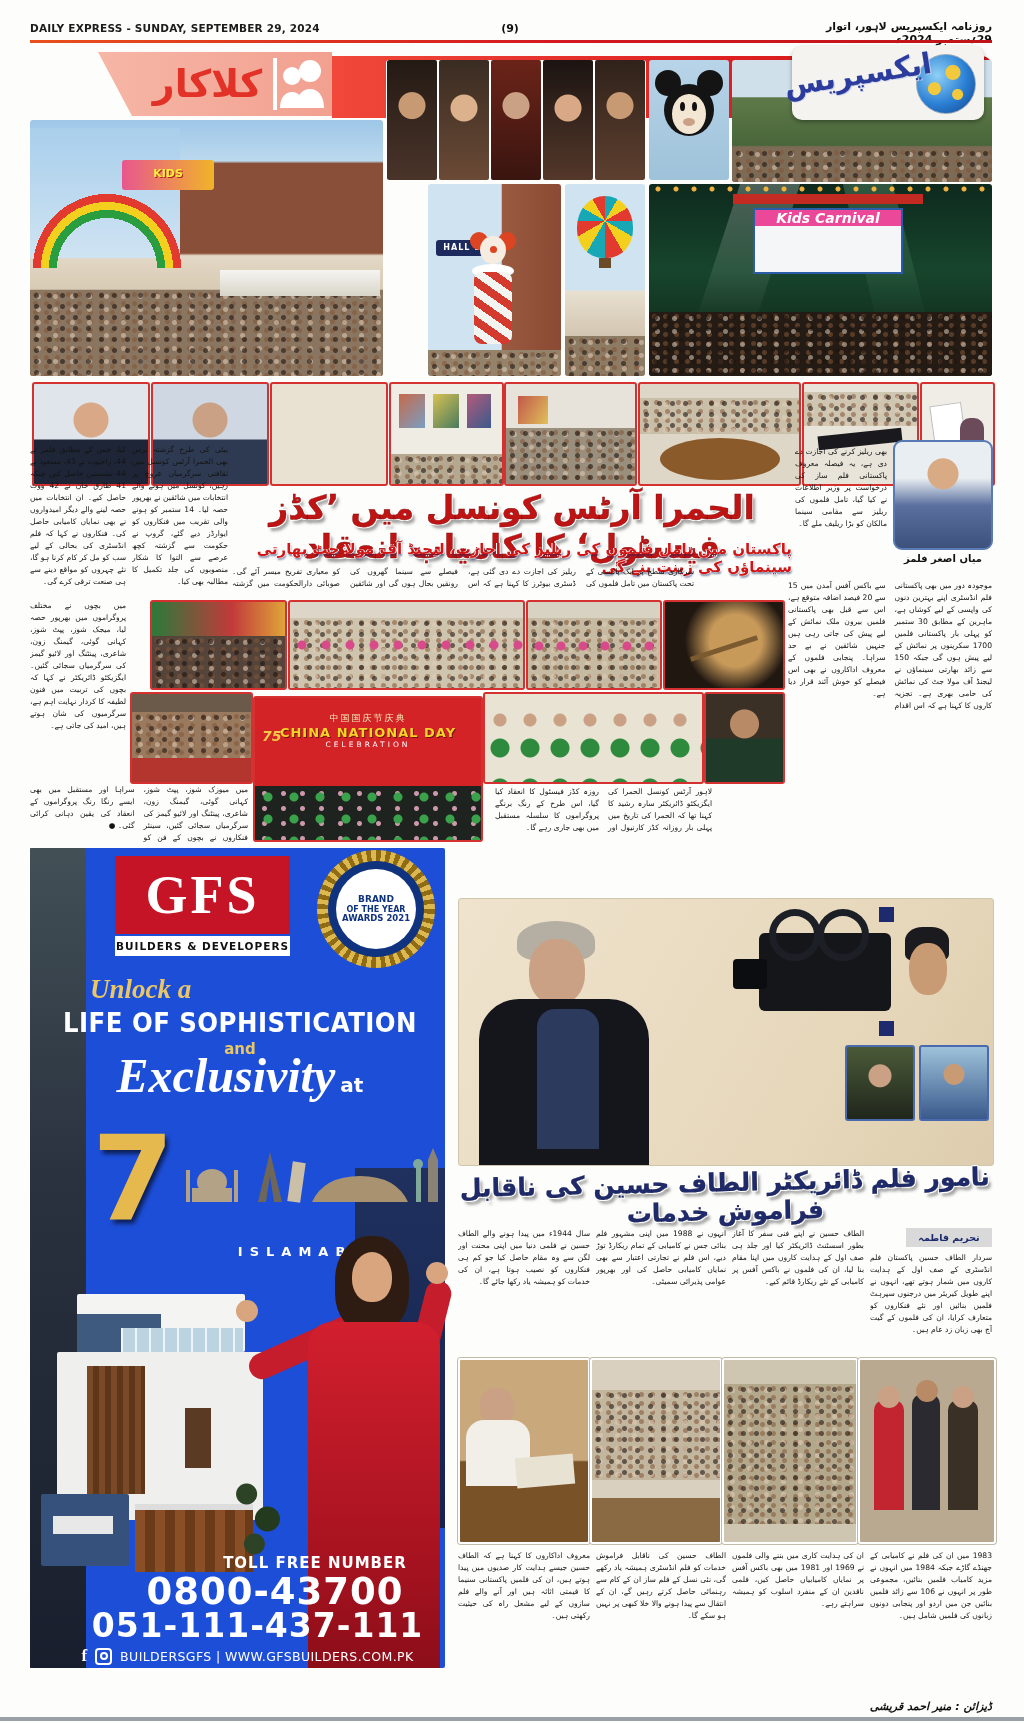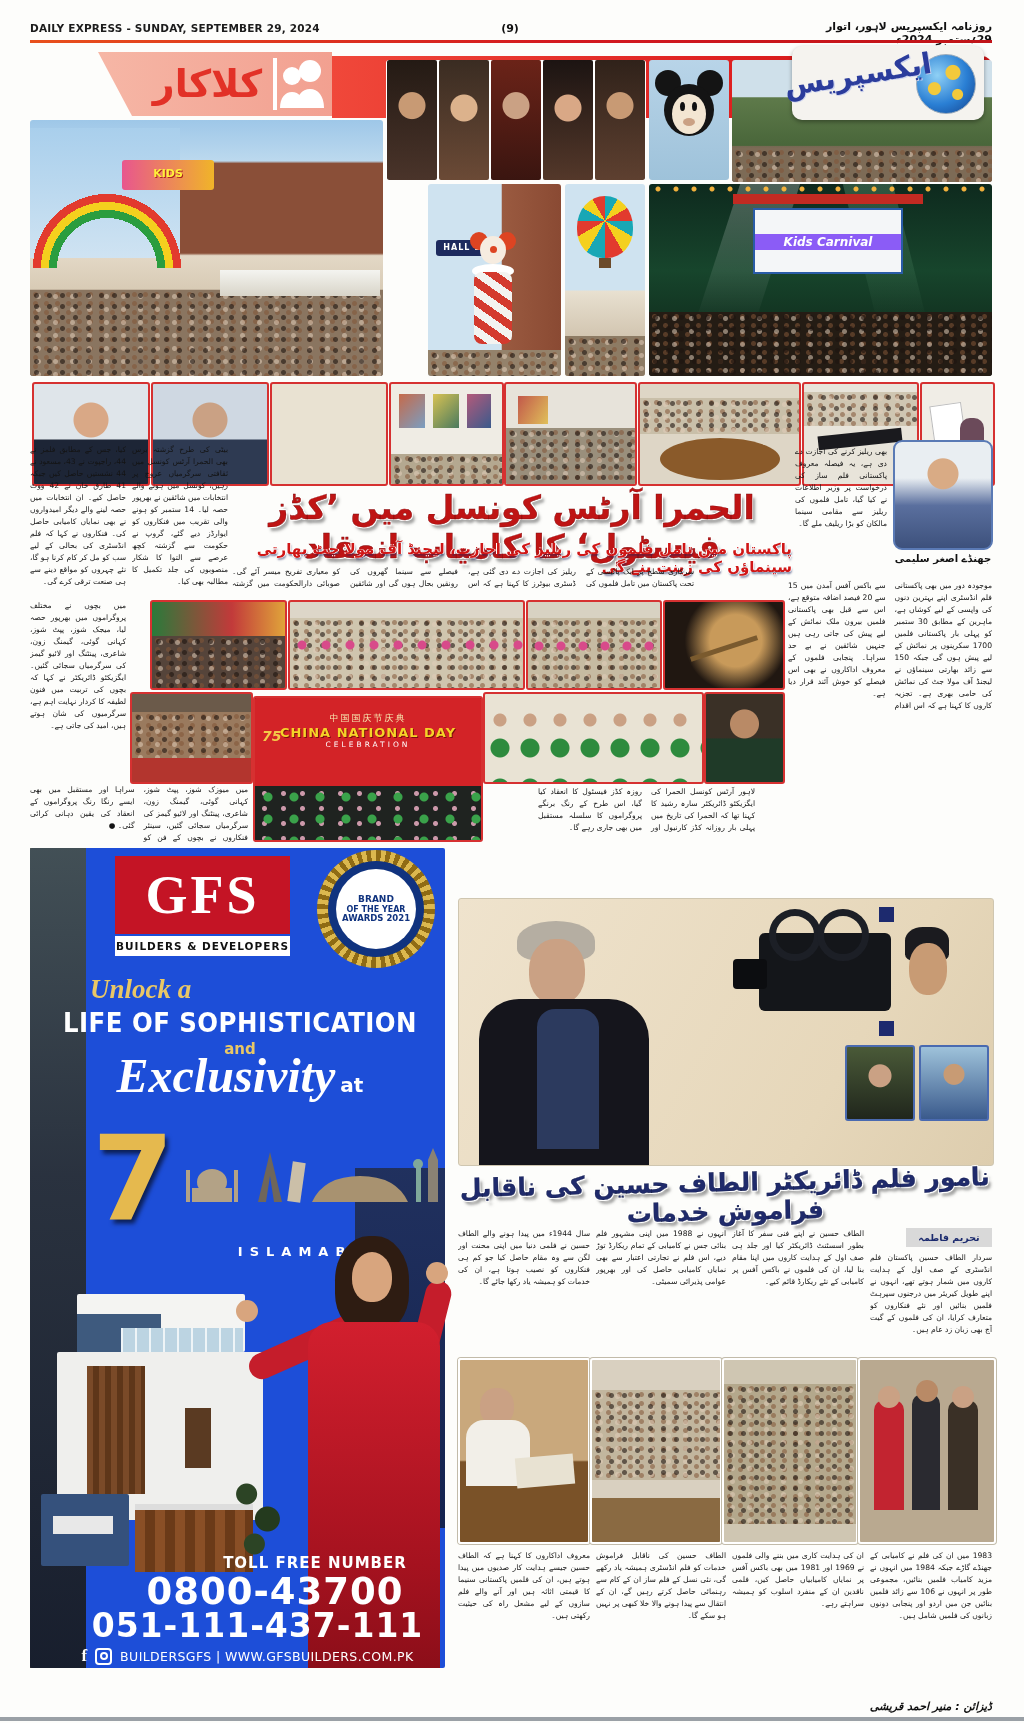--- a/index.html
+++ b/index.html
@@ -215,21 +215,21 @@
     <div style="position:absolute;left:34px;top:74px;width:12px;height:10px;background:#6b4a2a;"></div>
     <div class="crowd" style="position:absolute;left:0;bottom:0;width:100%;height:40px;background-color:#8d7b64;"></div>
   </div>
 
   <div class="ph" style="left:649px;top:184px;width:343px;height:192px;
      background:linear-gradient(180deg,#0e2a1e,#17452c 45%,#0c1e14 100%);">
     <div style="position:absolute;left:70px;top:-10px;width:60px;height:150px;background:linear-gradient(180deg,rgba(255,255,255,.28),transparent);transform:skewX(-18deg);"></div>
     <div style="position:absolute;left:210px;top:-10px;width:50px;height:150px;background:linear-gradient(180deg,rgba(180,255,200,.22),transparent);transform:skewX(14deg);"></div>
     <div style="position:absolute;left:84px;top:10px;width:190px;height:10px;background:#c22a22;"></div>
     <div style="position:absolute;left:104px;top:24px;width:146px;height:62px;background:#f4f6f8;border:2px solid #2a5ca8;">
-      <div style="height:16px;background:#8b5cf6;color:#fff;font-size:12px;font-style:italic;font-weight:bold;text-align:center;line-height:16px;margin-top:24px;">Kids Carnival</div>
+      <div style="height:16px;background:#ec4899;color:#fff;font-size:14px;font-style:italic;font-weight:bold;text-align:center;line-height:16px;">Kids Carnival</div>
     </div>
     <div class="crowd" style="position:absolute;left:0;bottom:0;width:100%;height:64px;background-color:#241c14;"></div>
     <div style="position:absolute;left:0;top:2px;width:100%;height:6px;background-image:radial-gradient(circle,#f2b13c 2px,transparent 3px);background-size:18px 6px;"></div>
   </div>
 
   <div class="ph bord" style="left:32px;top:382px;width:114px;height:100px;
      background:radial-gradient(circle at 50% 36%,#d9a886 17px,transparent 18px),linear-gradient(180deg,#dfe5ea 55%,#1d2536 56%);"></div>
   <div class="ph bord" style="left:151px;top:382px;width:114px;height:100px;
      background:radial-gradient(circle at 50% 36%,#caa184 17px,transparent 18px),linear-gradient(180deg,#cfd8e2 55%,#2e3a52 56%);"></div>
   <div class="ph bord" style="left:270px;top:382px;width:114px;height:100px;
@@ -255,31 +255,31 @@
   <div class="ph bord" style="left:920px;top:382px;width:71px;height:100px;background:#f0ede6;">
     <div style="position:absolute;left:10px;top:20px;width:30px;height:40px;background:#fff;border:1px solid #bbb;transform:rotate(-8deg);"></div>
     <div style="position:absolute;left:38px;top:34px;width:24px;height:60px;background:#6b4a5a;border-radius:10px 10px 0 0;"></div>
   </div>
 
   <div class="abs lede">الحمرا آرٹس کونسل میں ’کڈز فیسٹول‘ کا کامیاب انعقاد</div>
   <div class="abs sub">پاکستان میں تامل فلموں کی ریلیز کی اجازت، لیجنڈ آف مولا جٹ بھارتی سینماؤں کی زینت بنے گی</div>
 
   <div class="abs" style="left:893px;top:440px;width:100px;">
     <div class="acardPhoto"></div>
-    <div class="acardName">جھنڈے اصغر سلیمی</div>
+    <div class="acardName">میاں اصغر فلمز</div>
   </div>
 
   <div class="ucol" style="left:30px;top:444px;width:96px;height:150px;">کیا، جس کے مطابق فلمز نے 44، راجپوت نے 43، مسعود نے 44 نشستیں حاصل کیں جبکہ 41 طارق خان نے 42 ووٹ حاصل کیے۔ ان انتخابات میں حصہ لینے والے دیگر امیدواروں نے بھی نمایاں کامیابی حاصل کی۔ فنکاروں نے کہا کہ فلم انڈسٹری کی بحالی کے لیے سب کو مل کر کام کرنا ہو گا، نئے چہروں کو مواقع دینے سے ہی صنعت ترقی کرے گی۔</div>
   <div class="ucol" style="left:132px;top:444px;width:96px;height:150px;">بیٹی کی طرح گزشتہ برس بھی الحمرا آرٹس کونسل میں ثقافتی سرگرمیاں عروج پر رہیں، کونسل میں ہونے والے انتخابات میں شائقین نے بھرپور حصہ لیا۔ 14 ستمبر کو ہونے والی تقریب میں فنکاروں کو ایوارڈز دیے گئے، گروپ نے حکومت سے گزشتہ کچھ عرصے سے التوا کا شکار منصوبوں کی جلد تکمیل کا مطالبہ بھی کیا۔</div>
   <div class="ucol" style="left:795px;top:446px;width:92px;height:128px;">بھی ریلیز کرنے کی اجازت دے دی ہے، یہ فیصلہ معروف پاکستانی فلم ساز کی درخواست پر وزیر اطلاعات نے کیا گیا، تامل فلموں کی ریلیز سے مقامی سینما مالکان کو بڑا ریلیف ملے گا۔</div>
   <div class="ucol c4" style="left:232px;top:566px;width:462px;height:32px;">سرکاری سطح پر ایک پالیسی کے تحت پاکستان میں تامل فلموں کی ریلیز کی اجازت دے دی گئی ہے، ڈسٹری بیوٹرز کا کہنا ہے کہ اس فیصلے سے سینما گھروں کی رونقیں بحال ہوں گی اور شائقین کو معیاری تفریح میسر آئے گی۔ صوبائی دارالحکومت میں گزشتہ روز سے شروع ہونے والے کڈز فیسٹول میں بچوں نے میجک شوز، پپٹ شوز اور کہانی گوئی کے پروگراموں میں بھرپور دلچسپی لی، کارروائیوں کے جملے کو جاری رکھیں گے۔</div>
   <div class="ucol c2" style="left:788px;top:580px;width:204px;height:264px;">موجودہ دور میں بھی پاکستانی فلم انڈسٹری اپنے بہترین دنوں کی واپسی کے لیے کوشاں ہے، ماہرین کے مطابق 30 ستمبر کو پہلی بار پاکستانی فلمیں 1700 سکرینوں پر نمائش کے لیے پیش ہوں گی جبکہ 150 سے زائد بھارتی سینماؤں نے لیجنڈ آف مولا جٹ کی نمائش کی حامی بھری ہے۔ تجزیہ کاروں کا کہنا ہے کہ اس اقدام سے باکس آفس آمدن میں 15 سے 20 فیصد اضافہ متوقع ہے، اس سے قبل بھی پاکستانی فلمیں بیرون ملک نمائش کے لیے پیش کی جاتی رہی ہیں جنہیں شائقین نے بے حد سراہا۔ پنجابی فلموں کے معروف اداکاروں نے بھی اس فیصلے کو خوش آئند قرار دیا ہے۔</div>
   <div class="ucol" style="left:30px;top:600px;width:96px;height:178px;">میں بچوں نے مختلف پروگراموں میں بھرپور حصہ لیا، میجک شوز، پپٹ شوز، کہانی گوئی، گیمنگ زون، شاعری، پینٹنگ اور لائیو گیمز کی سرگرمیاں سجائی گئیں۔ ایگزیکٹو ڈائریکٹر نے کہا کہ بچوں کی تربیت میں فنون لطیفہ کا کردار نہایت اہم ہے، سرگرمیوں کی شان ہوتے ہیں، امید کی جاتی ہے۔</div>
   <div class="ucol c2" style="left:30px;top:784px;width:218px;height:60px;">میں میوزک شوز، پپٹ شوز، کہانی گوئی، گیمنگ زون، شاعری، پینٹنگ اور لائیو گیمز کی سرگرمیاں سجائی گئیں، سینئر فنکاروں نے بچوں کے فن کو سراہا اور مستقبل میں بھی ایسے رنگا رنگ پروگراموں کے انعقاد کی یقین دہانی کرائی گئی۔ ●</div>
-  <div class="ucol c2" style="left:498px;top:786px;width:217px;height:56px;padding-left:40px;">لاہور آرٹس کونسل الحمرا کی ایگزیکٹو ڈائریکٹر سارہ رشید کا کہنا تھا کہ الحمرا کی تاریخ میں پہلی بار روزانہ کڈز کارنیول اور روزہ کڈز فیسٹول کا انعقاد کیا گیا، اس طرح کے رنگ برنگے پروگراموں کا سلسلہ مستقبل میں بھی جاری رہے گا۔</div>
+  <div class="ucol c2" style="left:455px;top:786px;width:217px;height:56px;padding-left:40px;">لاہور آرٹس کونسل الحمرا کی ایگزیکٹو ڈائریکٹر سارہ رشید کا کہنا تھا کہ الحمرا کی تاریخ میں پہلی بار روزانہ کڈز کارنیول اور روزہ کڈز فیسٹول کا انعقاد کیا گیا، اس طرح کے رنگ برنگے پروگراموں کا سلسلہ مستقبل میں بھی جاری رہے گا۔</div>
 
   <div class="ph bord" style="left:150px;top:600px;width:133px;height:86px;
      background:linear-gradient(90deg,#2a7a3a,#c23a3a 60%,#e0a43a);">
     <div class="crowd" style="position:absolute;left:0;bottom:0;width:100%;height:52px;background-color:#55443a;"></div>
   </div>
   <div class="ph bord" style="left:288px;top:600px;width:233px;height:86px;background:#ddd6c8;">
     <div class="crowd" style="position:absolute;left:0;top:16px;width:100%;height:70px;background-color:#cfc5ae;"></div>
     <div style="position:absolute;left:0;top:34px;width:100%;height:18px;background-image:radial-gradient(circle,#d84a8a 4px,transparent 5px);background-size:24px 18px;"></div>
   </div>
   <div class="ph bord" style="left:526px;top:600px;width:132px;height:86px;background:#d8d2c2;">

